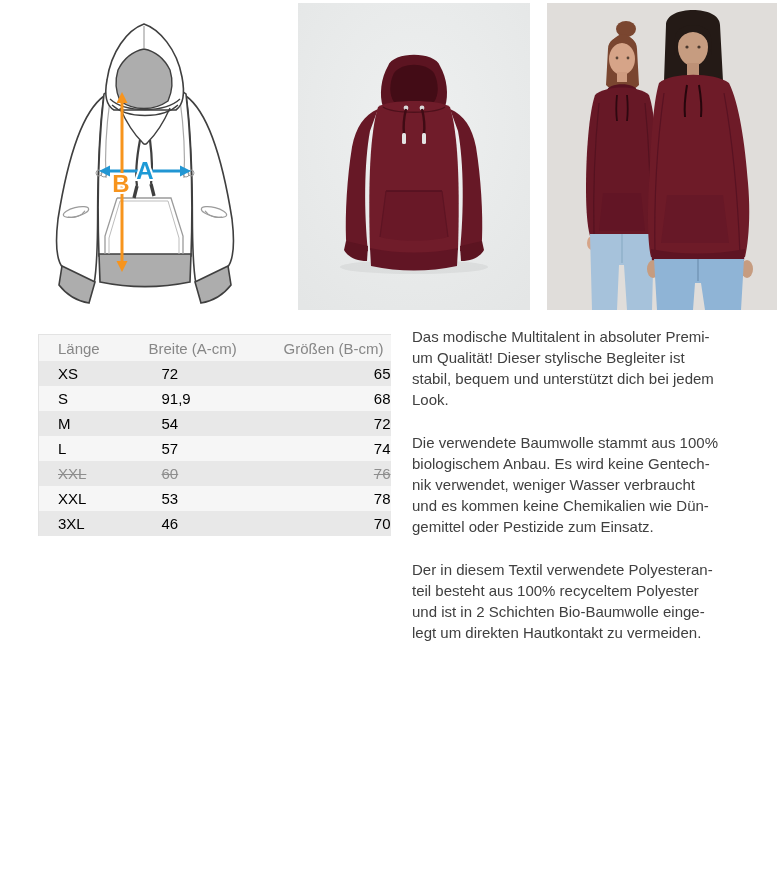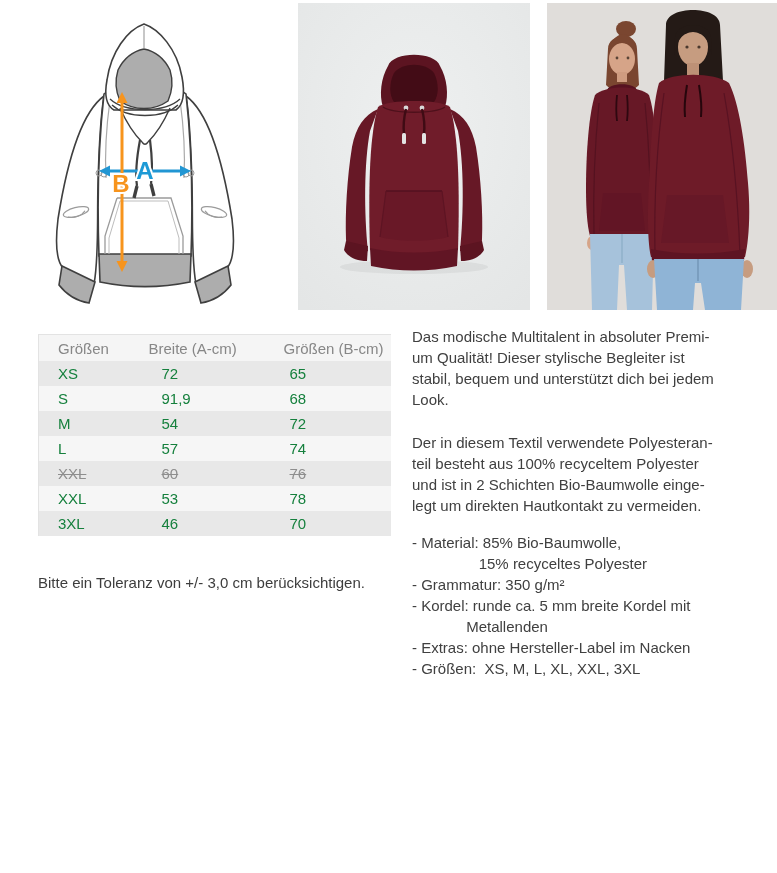--- a/index.html
+++ b/index.html
@@ -8,24 +8,24 @@
   .abs{position:absolute;}
 
   
   .photo{overflow:hidden;}
   .photo svg{display:block;}
 
   
   .size-table{border-collapse:collapse;width:352px;table-layout:fixed;
               border-left:1px solid #e3e3e3;border-top:1px solid #e3e3e3;}
   .size-table th{height:26px;font-weight:normal;color:#878787;font-size:15px;text-align:left;padding:0;background:#f5f5f5;}
-  .size-table td{height:25px;color:#15803d;font-size:15px;padding:0;}
+  .size-table td{height:25px;color:#000000;font-size:15px;padding:0;}
   .size-table th.c1,.size-table td.c1{padding-left:19px;}
   .size-table td.c2{padding-left:13px;}
-  .size-table td.c3{padding-left:6px;}
+  .size-table td.c3{padding-left:6px;text-align:right;}
   .size-table tbody tr:nth-child(odd){background:#e8e8e8;}
   .size-table tbody tr:nth-child(even){background:#f6f6f6;}
   .row-struck td{text-decoration:line-through;color:#8e8e8e;}
 
   .tolerance-note{color:#3d3d3d;font-size:15px;line-height:21px;}
 
   .desc{color:#404040;font-size:15px;line-height:21px;width:360px;}
   .desc p{margin:0 0 22px 0;white-space:pre-line;}
   .desc .details{margin-top:-6px;white-space:pre-wrap;}
 
@@ -185,21 +185,21 @@
 
   <div class="abs" style="left:38px;top:334px;">
     <table class="size-table">
       <colgroup>
           <col style="width:110px">
           <col style="width:135px">
           <col style="width:107px">
         </colgroup>
       <thead>
         <tr>
-          <th class="c1">Größen</th>
+          <th class="c1">Länge</th>
           <th>Breite (A-cm)</th>
           <th>Größen (B-cm)</th>
         </tr>
       </thead>
       <tbody>
         <tr>
           <td class="c1">XS</td>
           <td class="c2">72</td>
           <td class="c3">65</td>
         </tr>
@@ -230,33 +230,30 @@
         </tr>
         <tr>
           <td class="c1">3XL</td>
           <td class="c2">46</td>
           <td class="c3">70</td>
         </tr>
       </tbody>
     </table>
   </div>
 
-  <div class="abs tolerance-note" style="left:38px;top:572px;width:400px;">Bitte ein Toleranz von +/- 3,0 cm berücksichtigen.</div>
 
   <div class="abs desc" style="left:412px;top:326px;">
     <p>Das modische Multitalent in absoluter Premi-
 um Qualität! Dieser stylische Begleiter ist
 stabil, bequem und unterstützt dich bei jedem
 Look.</p>
+    <p>Die verwendete Baumwolle stammt aus 100%
+biologischem Anbau. Es wird keine Gentech-
+nik verwendet, weniger Wasser verbraucht
+und es kommen keine Chemikalien wie Dün-
+gemittel oder Pestizide zum Einsatz.</p>
     <p>Der in diesem Textil verwendete Polyesteran-
 teil besteht aus 100% recyceltem Polyester
 und ist in 2 Schichten Bio-Baumwolle einge-
 legt um direkten Hautkontakt zu vermeiden.</p>
-    <div class="details">- Material: 85% Bio-Baumwolle,
-                15% recyceltes Polyester
-- Grammatur: 350 g/m²
-- Kordel: runde ca. 5 mm breite Kordel mit
-             Metallenden
-- Extras: ohne Hersteller-Label im Nacken
-- Größen:  XS, M, L, XL, XXL, 3XL</div>
   </div>
 
 </div>
 
 </body></html>

